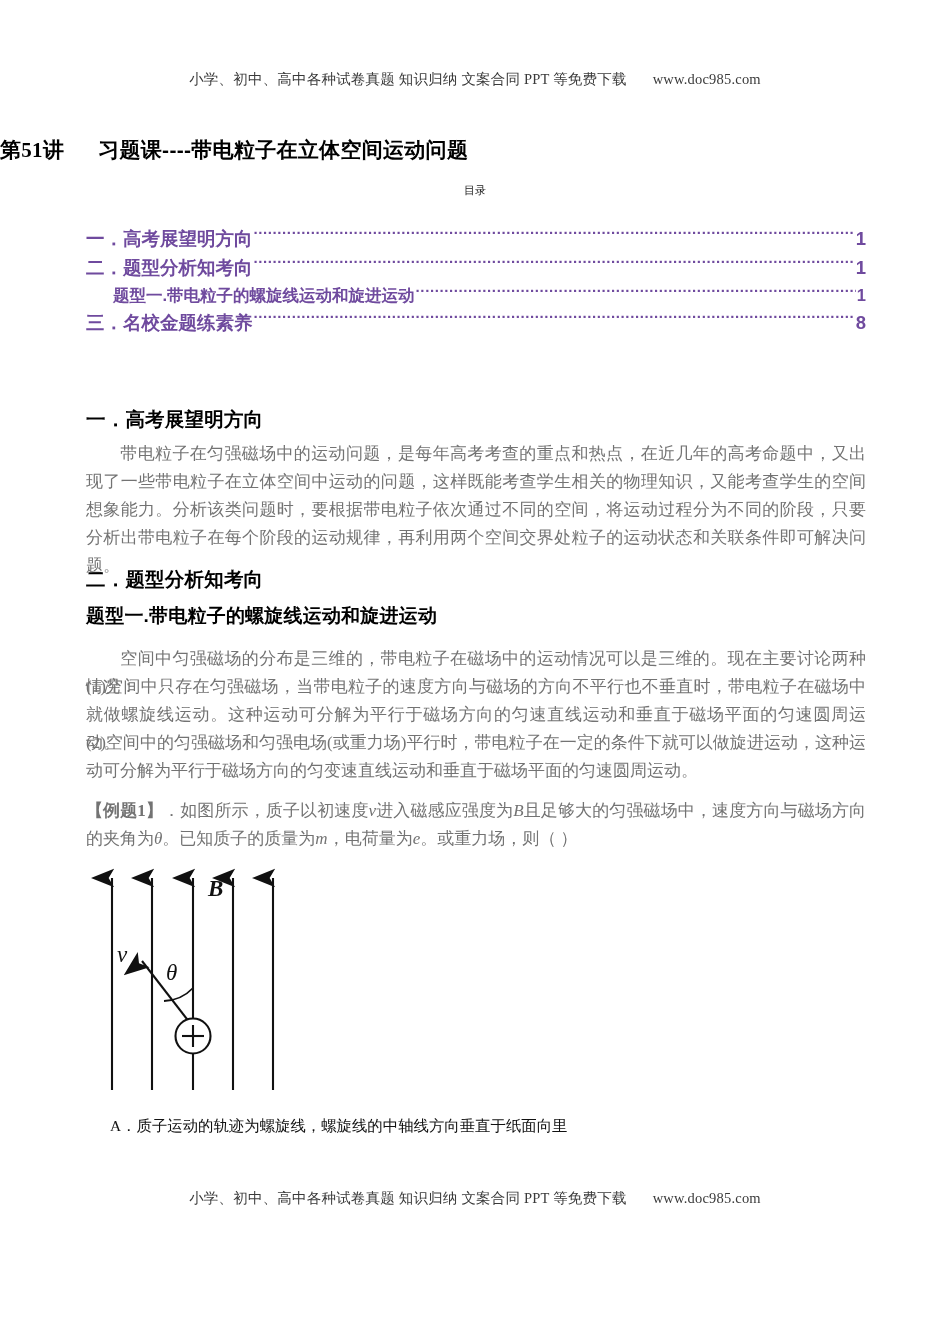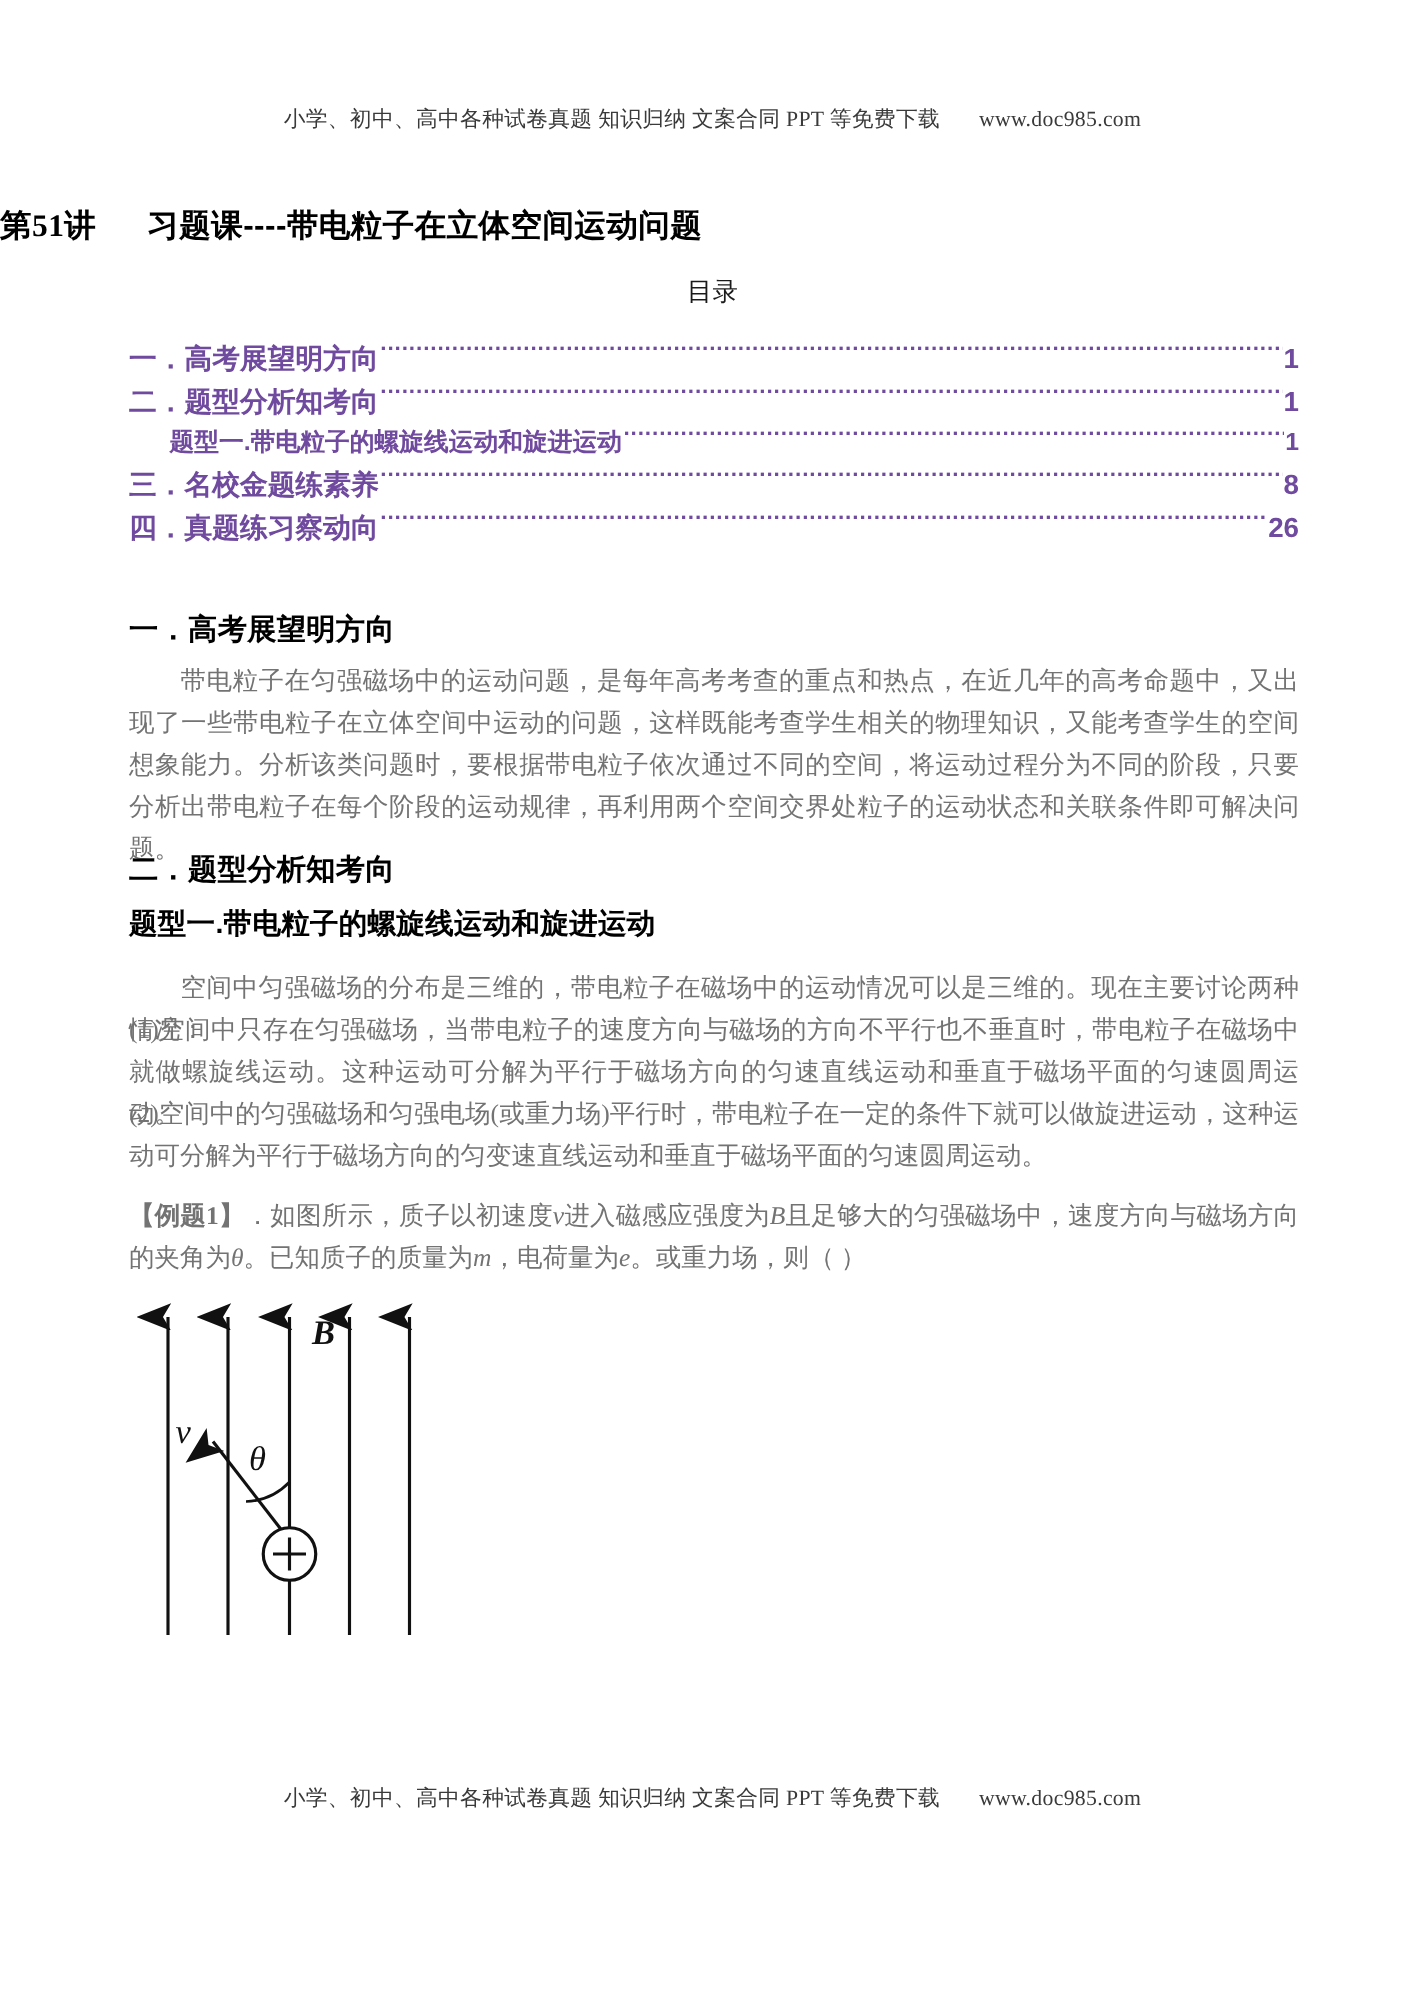--- a/index.html
+++ b/index.html
@@ -55,21 +55,21 @@
   }
   .doc-title .lec { font-family: "Liberation Serif", serif; }
   .doc-title .gap { display: inline-block; width: 34px; }
 
   .toc-caption {
     position: absolute;
     left: 0;
     top: 183px;
     width: 950px;
     text-align: center;
-    font-size: 17px;
+    font-size: 11px;
     color: #1a1a1a;
   }
 
   
   .toc {
     position: absolute;
     left: 86px;
     top: 225px;
     width: 780px;
   }
@@ -206,25 +206,20 @@
       <span class="toc-page">1</span>
     </div>
 
 
     <div class="toc-row level1">
       <span class="toc-label">三．名校金题练素养</span>
       <span class="toc-leader"></span>
       <span class="toc-page">8</span>
     </div>
 
-    <div class="toc-row level1">
-      <span class="toc-label">四．真题练习察动向</span>
-      <span class="toc-leader"></span>
-      <span class="toc-page">26</span>
-    </div>
 
   </div>
 
   <div class="h1" style="top:406px;">一．高考展望明方向</div>
 
   <div class="para" style="top:440px;"><span class="indent"></span><span>带电粒子在匀强磁场中的运动问题，是每年高考考查的重点和热点，在近几年的高考命题中，又出现了一些带电粒子在立体空间中运动的问题，这样既能考查学生相关的物理知识，又能考查学生的空间想象能力。分析该类问题时，要根据带电粒子依次通过不同的空间，将运动过程分为不同的阶段，只要分析出带电粒子在每个阶段的运动规律，再利用两个空间交界处粒子的运动状态和关联条件即可解决问题。</span></div>
 
   <div class="h1" style="top:566px;">二．题型分析知考向</div>
 
   <div class="h2" style="top:603px;">题型一.带电粒子的螺旋线运动和旋进运动</div>
@@ -267,18 +262,19 @@
       <text x="80" y="112" font-family="Liberation Serif, serif" font-style="italic" font-size="23" fill="#111111">θ</text>
 
       <g>
         <circle cx="107" cy="168" r="17.5" fill="#ffffff" stroke="#111111" stroke-width="2.1"></circle>
         <line x1="96" y1="168" x2="118" y2="168" stroke="#111111" stroke-width="2.1"></line>
         <line x1="107" y1="157" x2="107" y2="179" stroke="#111111" stroke-width="2.1"></line>
       </g>
     </svg>
   </div>
 
+  <div class="option" style="top:1113px;">A．质子运动的轨迹为螺旋线，螺旋线的中轴线方向垂直于纸面向里</div>
 
   <div class="running-line footer-line">
     <span>小学、初中、高中各种试卷真题  知识归纳  文案合同  PPT 等免费下载</span><span class="url">www.doc985.com</span>
   </div>
 
 </div>
 
 </body></html>

